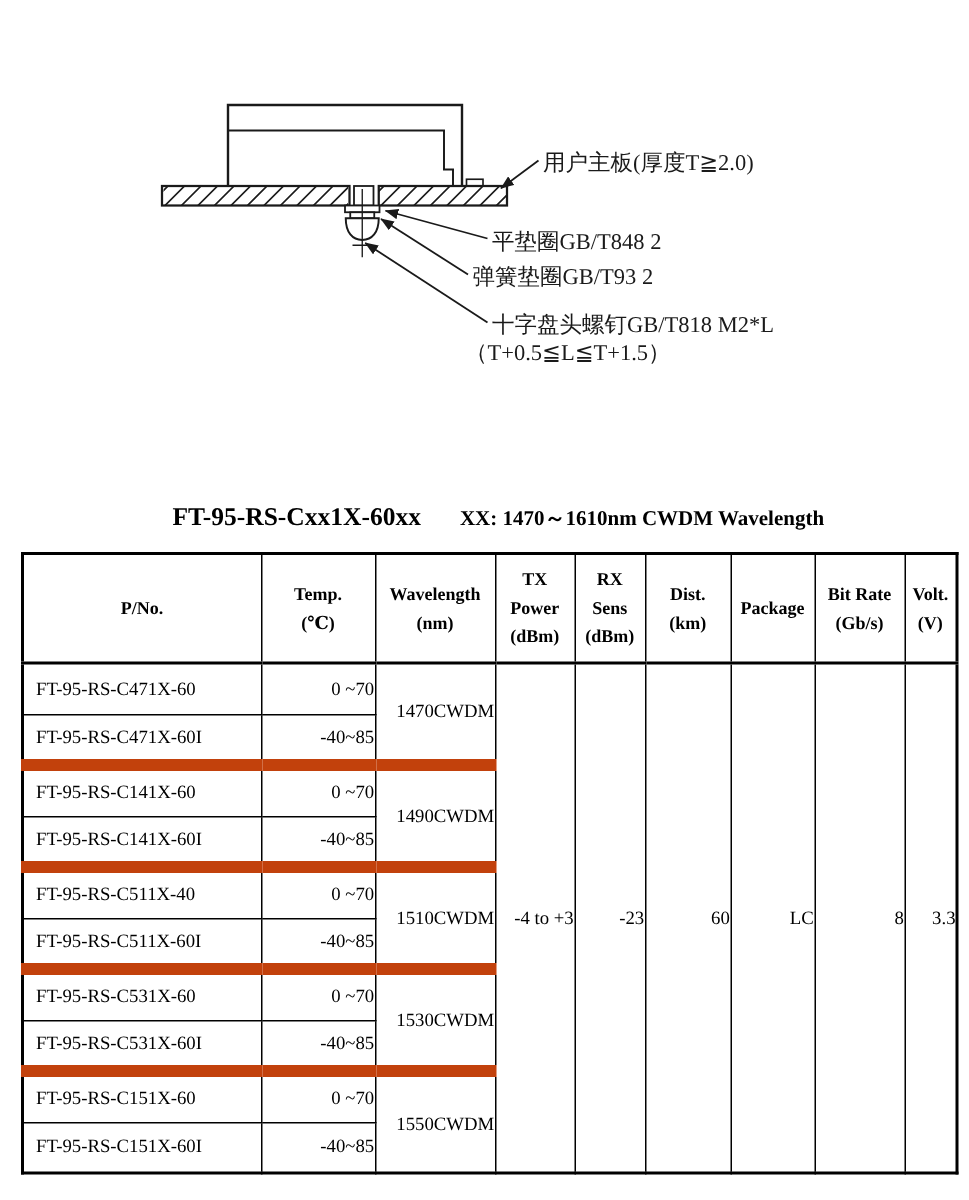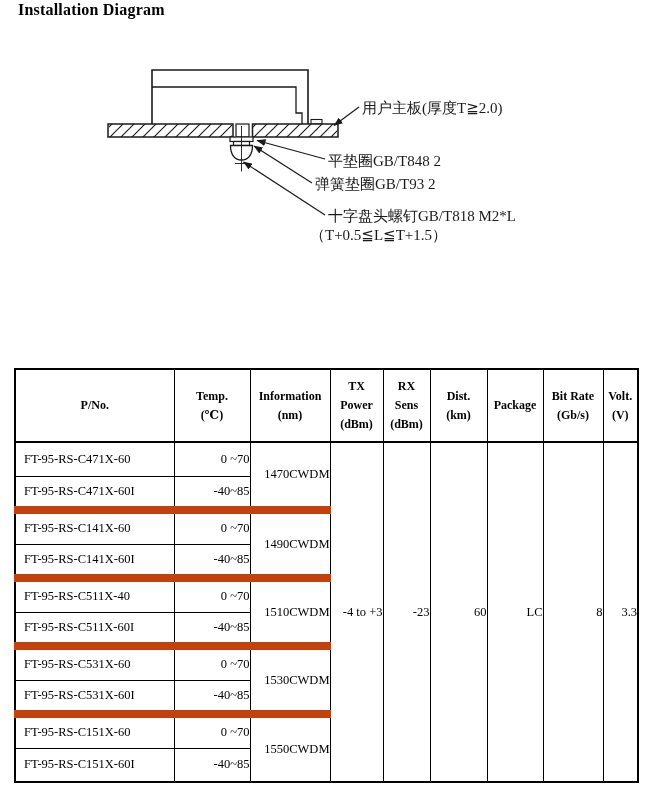--- a/index.html
+++ b/index.html
@@ -30,21 +30,20 @@
   .otable td { font-size:12.5px; vertical-align:middle; }
   .otable td.pno { text-align:left; padding-left:8px; }
   .otable td.c { text-align:right; }
   .otable tbody tr.gs td { border-top:8px solid #c2410c; }
 </style>
 </head>
 <body>
 
 <div class="page">
 
-  <h1 class="heading" id="h-install">Installation Diagram</h1>
 
   <svg class="diagram-svg" width="646" height="296" viewBox="0 0 646 296">
     <defs>
       <marker id="arrow" markerWidth="9" markerHeight="7" refX="8.5" refY="3.5" orient="auto" markerUnits="userSpaceOnUse">
         <path d="M0,0 L9,3.5 L0,7 Z" fill="#1a1a1a"></path>
       </marker>
       <clipPath id="cpL">
           <rect x="109" y="124" width="123" height="13"></rect>
         </clipPath>
       <clipPath id="cpR">
@@ -85,20 +84,23 @@
     </g>
 
     <text x="362" y="113" font-size="15">用户主板(厚度T≧2.0)</text>
     <text x="328" y="166" font-size="15">平垫圈GB/T848 2</text>
     <text x="315" y="189" font-size="15">弹簧垫圈GB/T93 2</text>
     <text x="328" y="221" font-size="15">十字盘头螺钉GB/T818 M2*L</text>
     <text x="310" y="240" font-size="15">（T+0.5≦L≦T+1.5）</text>
   </svg>
 
 
+  <div class="table-title">
+    <span class="model">FT-95-RS-Cxx1X-60xx</span><span class="note">XX: 1470～1610nm CWDM Wavelength</span>
+  </div>
 
   <table class="otable">
     <colgroup>
       <col style="width:159px">
         <col style="width:76px">
         <col style="width:80px">
       <col style="width:53px">
         <col style="width:47px">
         <col style="width:57px">
       <col style="width:56px">
@@ -108,21 +110,21 @@
     <thead>
       <tr>
         <th>
             <div class="hline">P/No.</div>
           </th>
         <th>
             <div class="hline">Temp.</div>
             <div class="hline">(℃)</div>
           </th>
         <th>
-            <div class="hline">Information</div>
+            <div class="hline">Wavelength</div>
             <div class="hline">(nm)</div>
           </th>
         <th>
             <div class="hline">TX</div>
             <div class="hline">Power</div>
             <div class="hline">(dBm)</div>
           </th>
         <th>
             <div class="hline">RX</div>
             <div class="hline">Sens</div>

